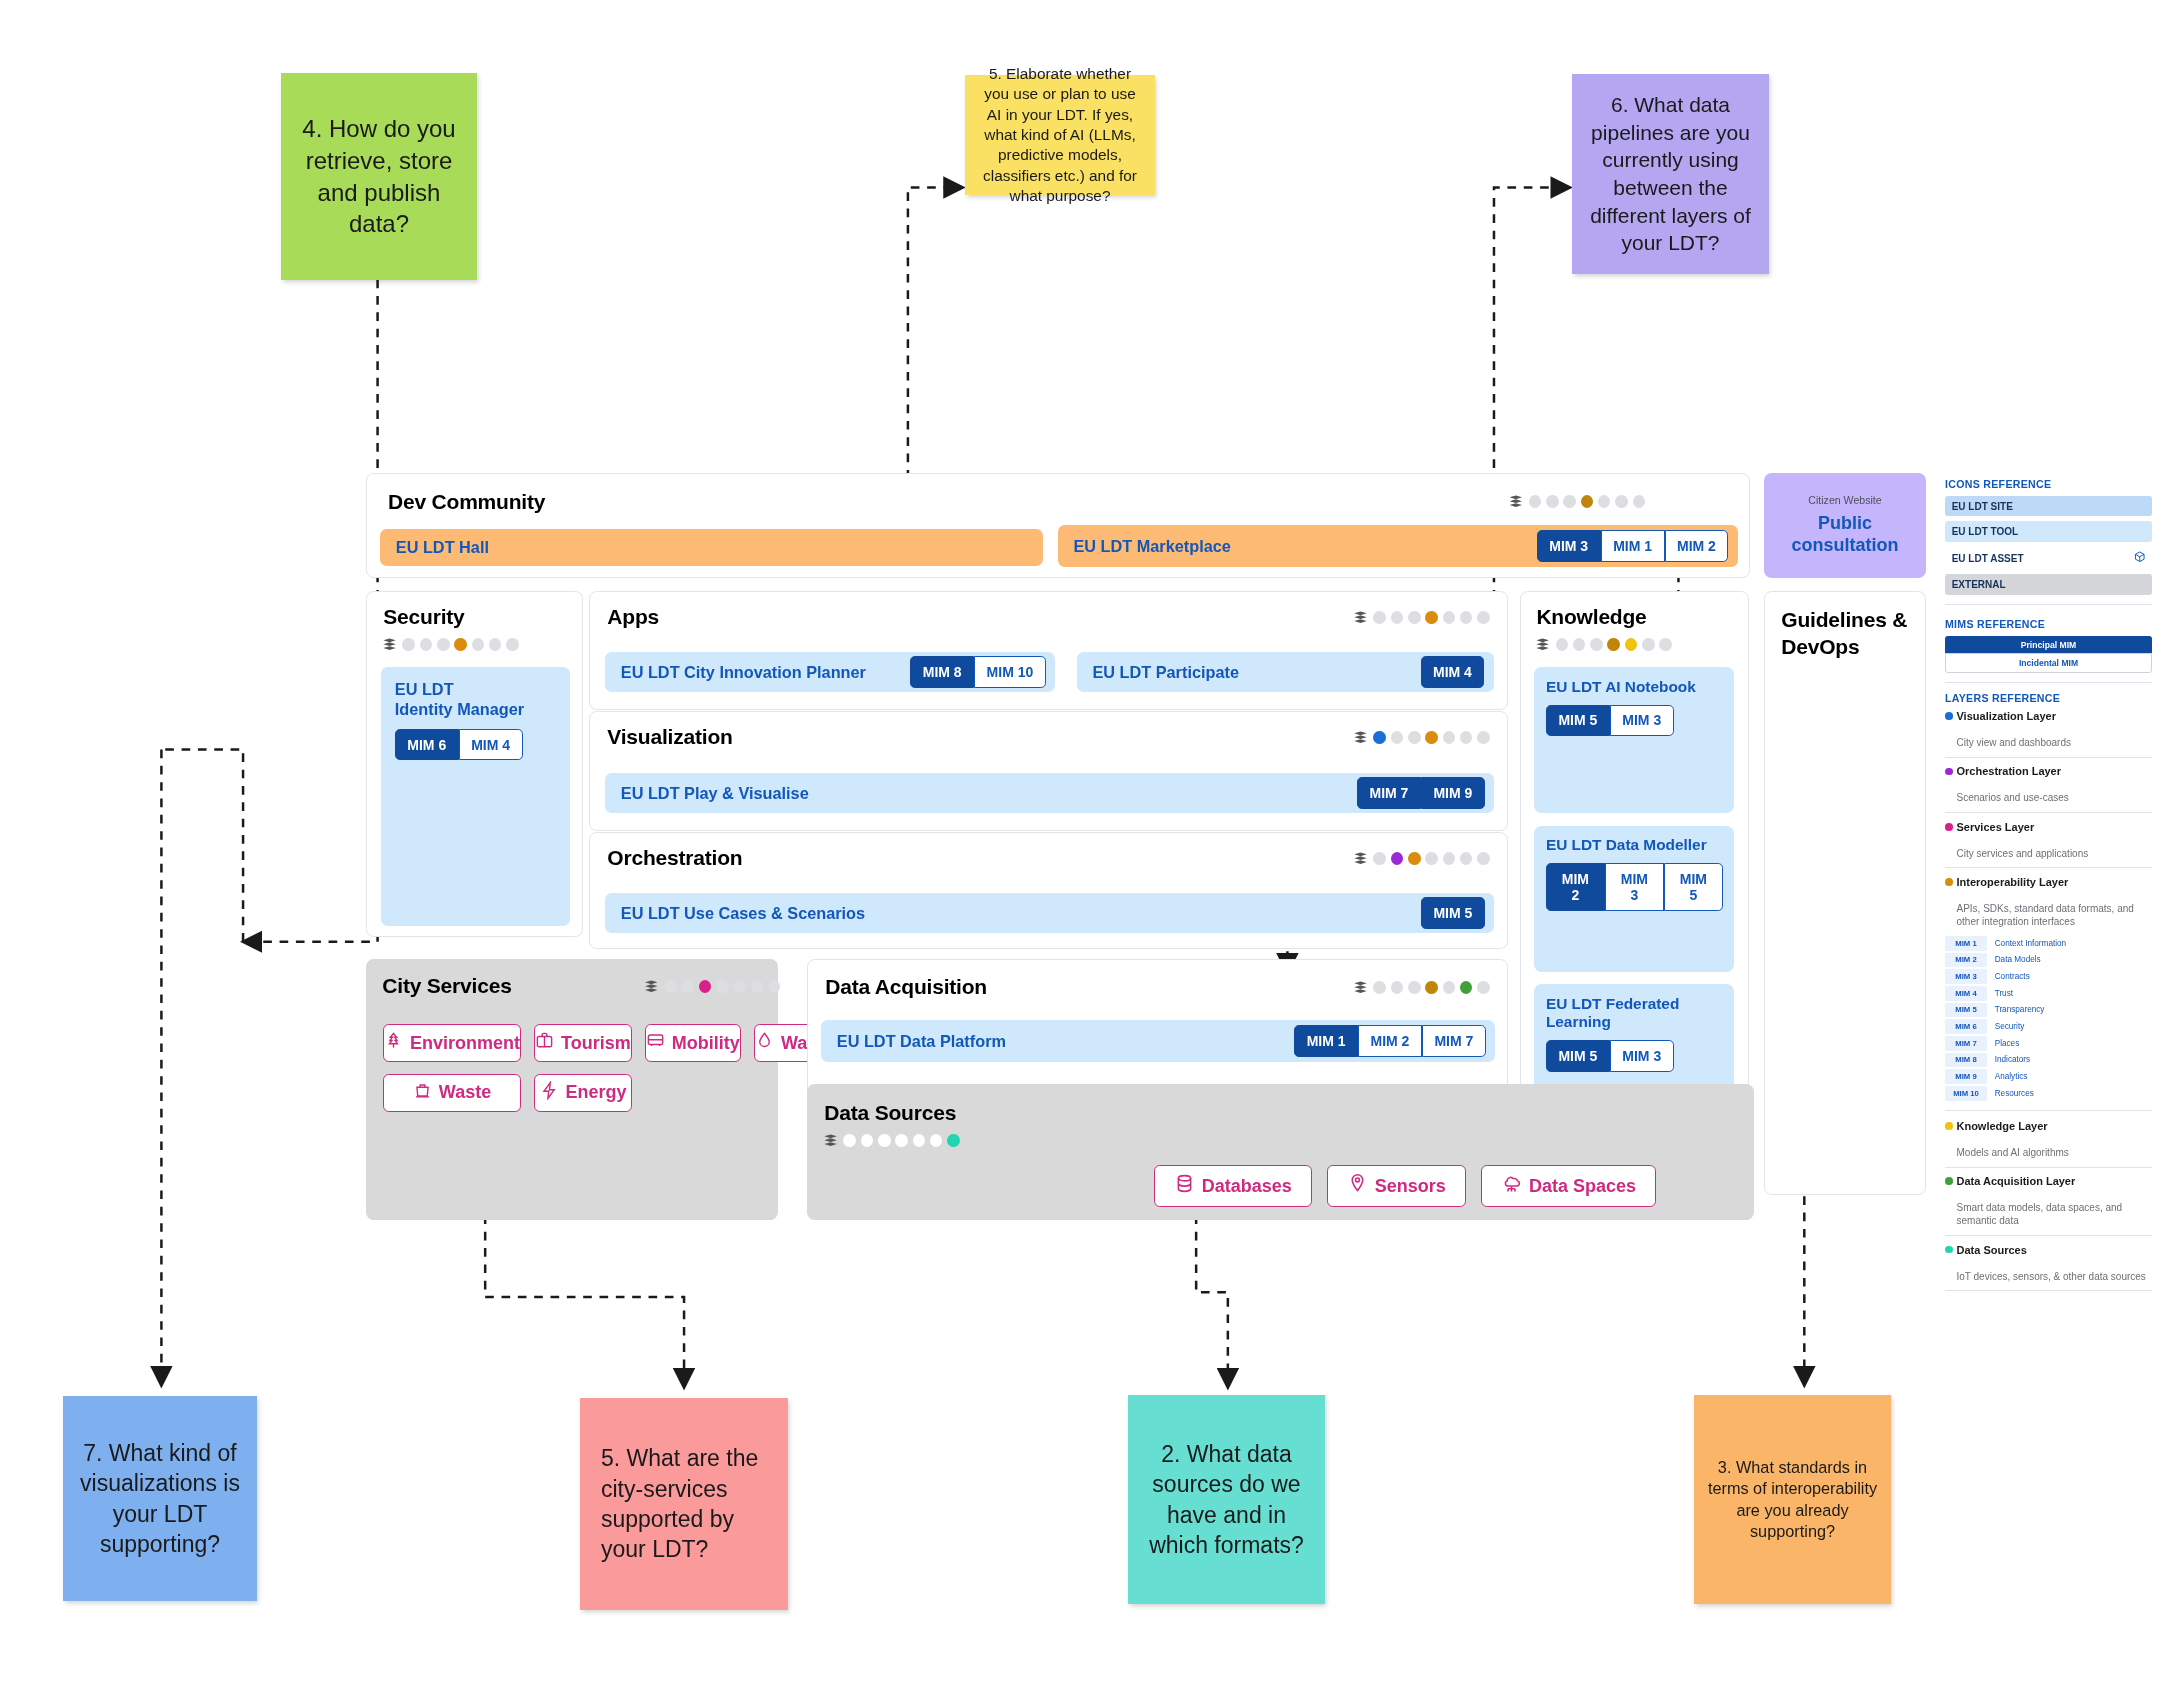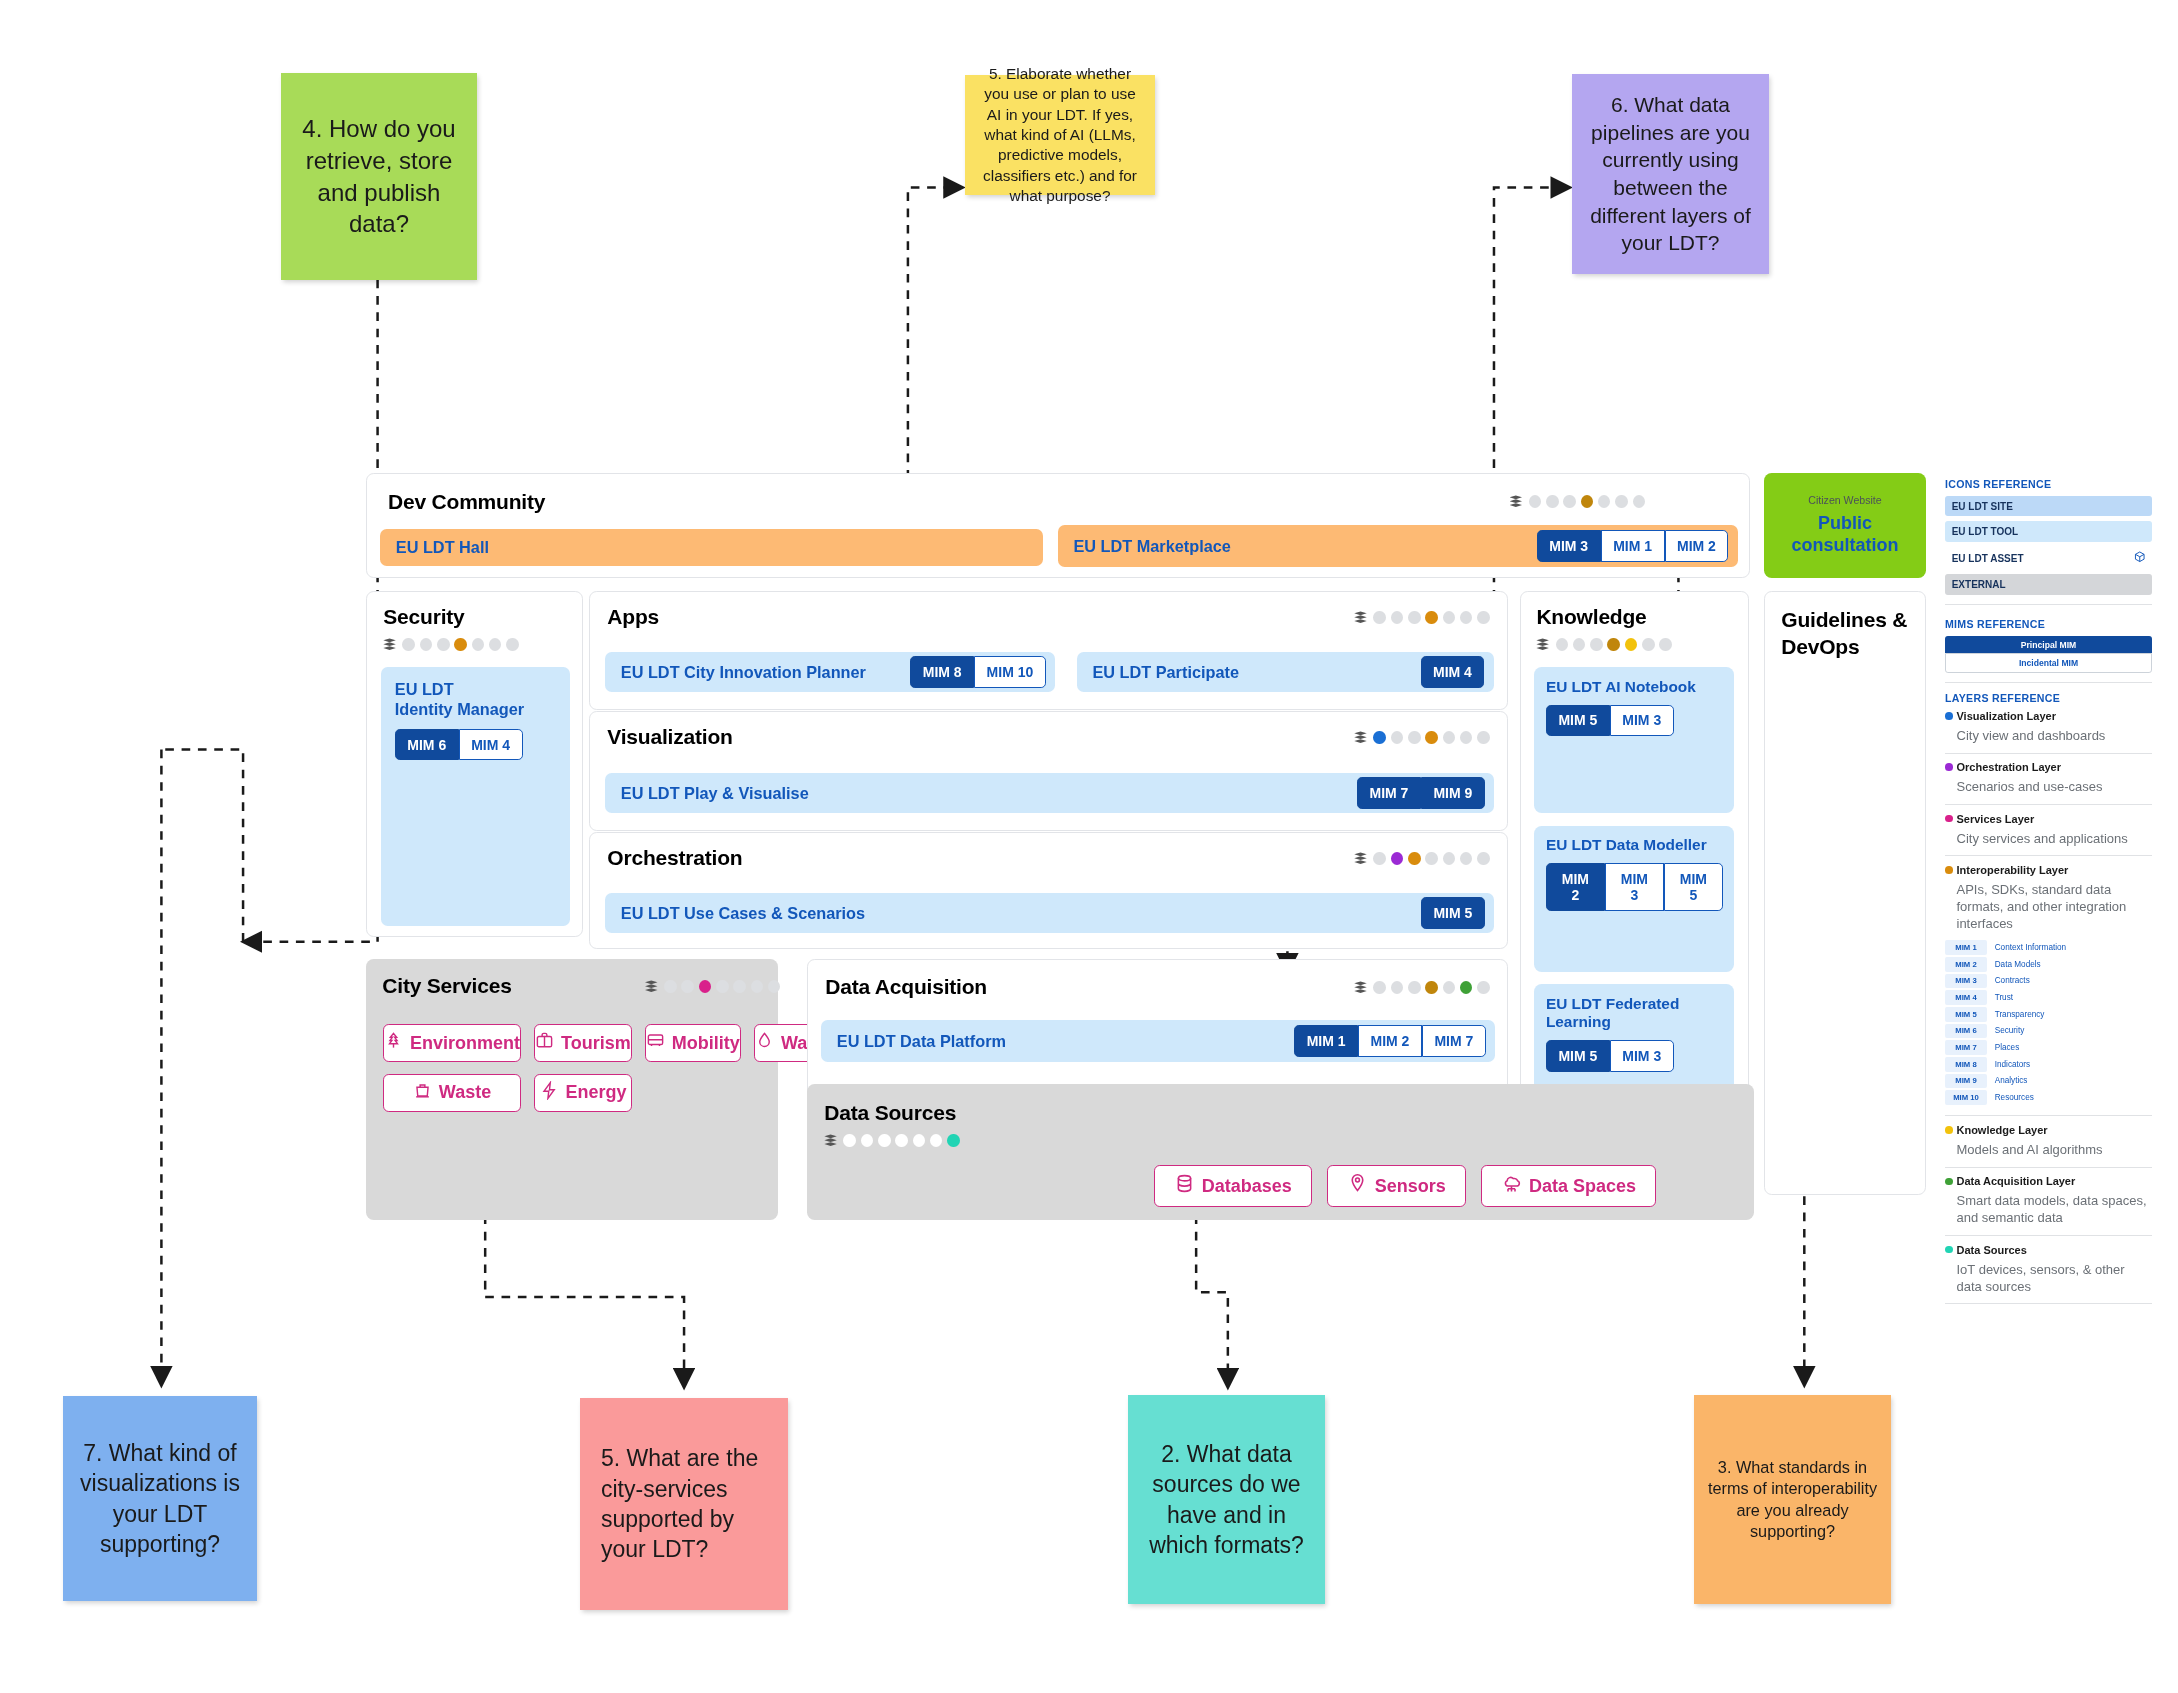--- a/index.html
+++ b/index.html
@@ -77,27 +77,27 @@
   .rail-h { font-size:10.6px; font-weight:bold; color:#1257ba; letter-spacing:0.3px; margin-bottom:5.8px; }
   .rail-item { font-size:10px; font-weight:bold; color:#16325c; padding:4.8px 6.7px; border-radius:2.9px;
                margin-bottom:4.8px; display:flex; align-items:center; }
   .hr { height:1px; background:#e0e2e5; margin:8.6px 0; }
   .mimsref .p { background:#104a9c; color:#fff; text-align:center; justify-content:center; font-size:8.6px; padding:3.8px; border-radius:2.9px 2.9px 0 0;}
   .mimsref .i { background:#fff; color:#1257ba; text-align:center; justify-content:center; font-size:8.6px; padding:3.8px; border:1px solid #cdd3da; border-radius:0 0 2.9px 2.9px;}
   .layer { margin-bottom:7.7px; }
   .layer .lh { display:flex; align-items:center; gap:3.8px; }
   .layer .bul { width:7.7px; height:7.7px; border-radius:50%; flex:none; }
   .layer .lt { font-size:11px; font-weight:bold; color:#1a1a1a; }
-  .layer .ld { font-size:13px; color:#6b7076; margin-left:11.5px; line-height:1.3; margin-top:6px; }
+  .layer .ld { font-size:10px; color:#6b7076; margin-left:11.5px; line-height:1.3; margin-top:14px; }
   .mimrow { display:flex; align-items:center; gap:7.7px; margin-bottom:1.9px; }
   .mimrow .tag { background:#e8f1fc; color:#1257ba; font-size:7.7px; font-weight:bold; width:42px;
                  text-align:center; padding:2.9px 0; border-radius:1.9px; }
   .mimrow .lbl { font-size:8.2px; color:#1257ba; }
 
-  .pubcard { position:absolute; background:#84cc16; border-radius:7.7px; display:flex;
+  .pubcard { position:absolute; background:#c4b5fd; border-radius:7.7px; display:flex;
              flex-direction:column; align-items:center; justify-content:center; text-align:center; }
   .pubcard .small { font-size:10.6px; color:#4c5259; margin-bottom:5.8px; }
   .pubcard .big { font-size:18px; font-weight:bold; color:#1257ba; line-height:1.25; }
 </style>
 </head>
 <body>
 
 <div class="canvas">
 
   <svg class="conn" viewBox="0 0 2268 1763" width="2179" height="1694">

